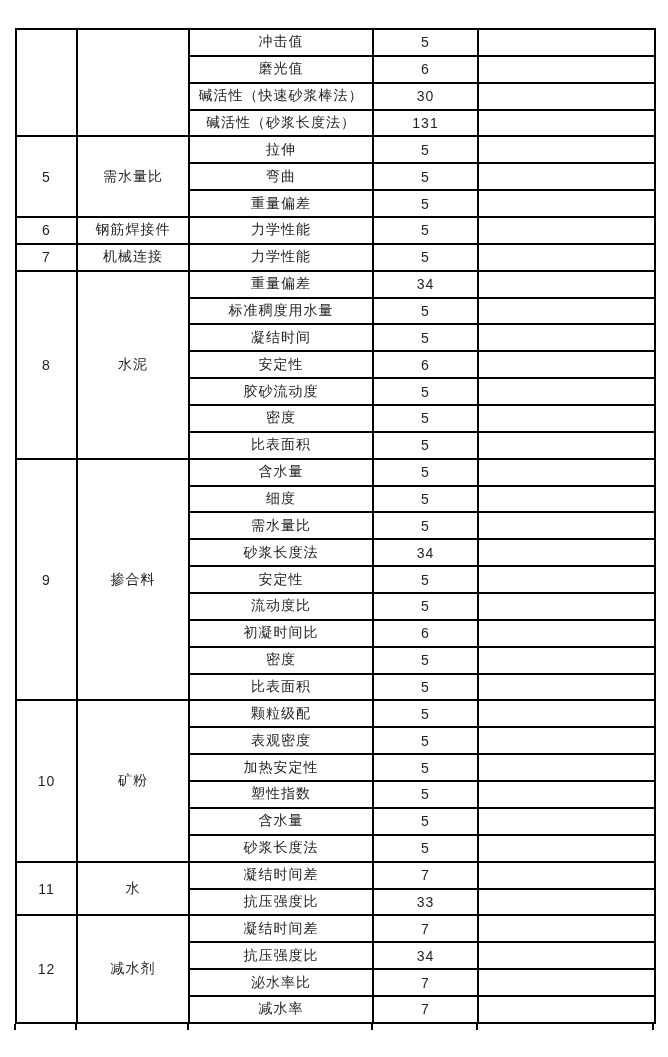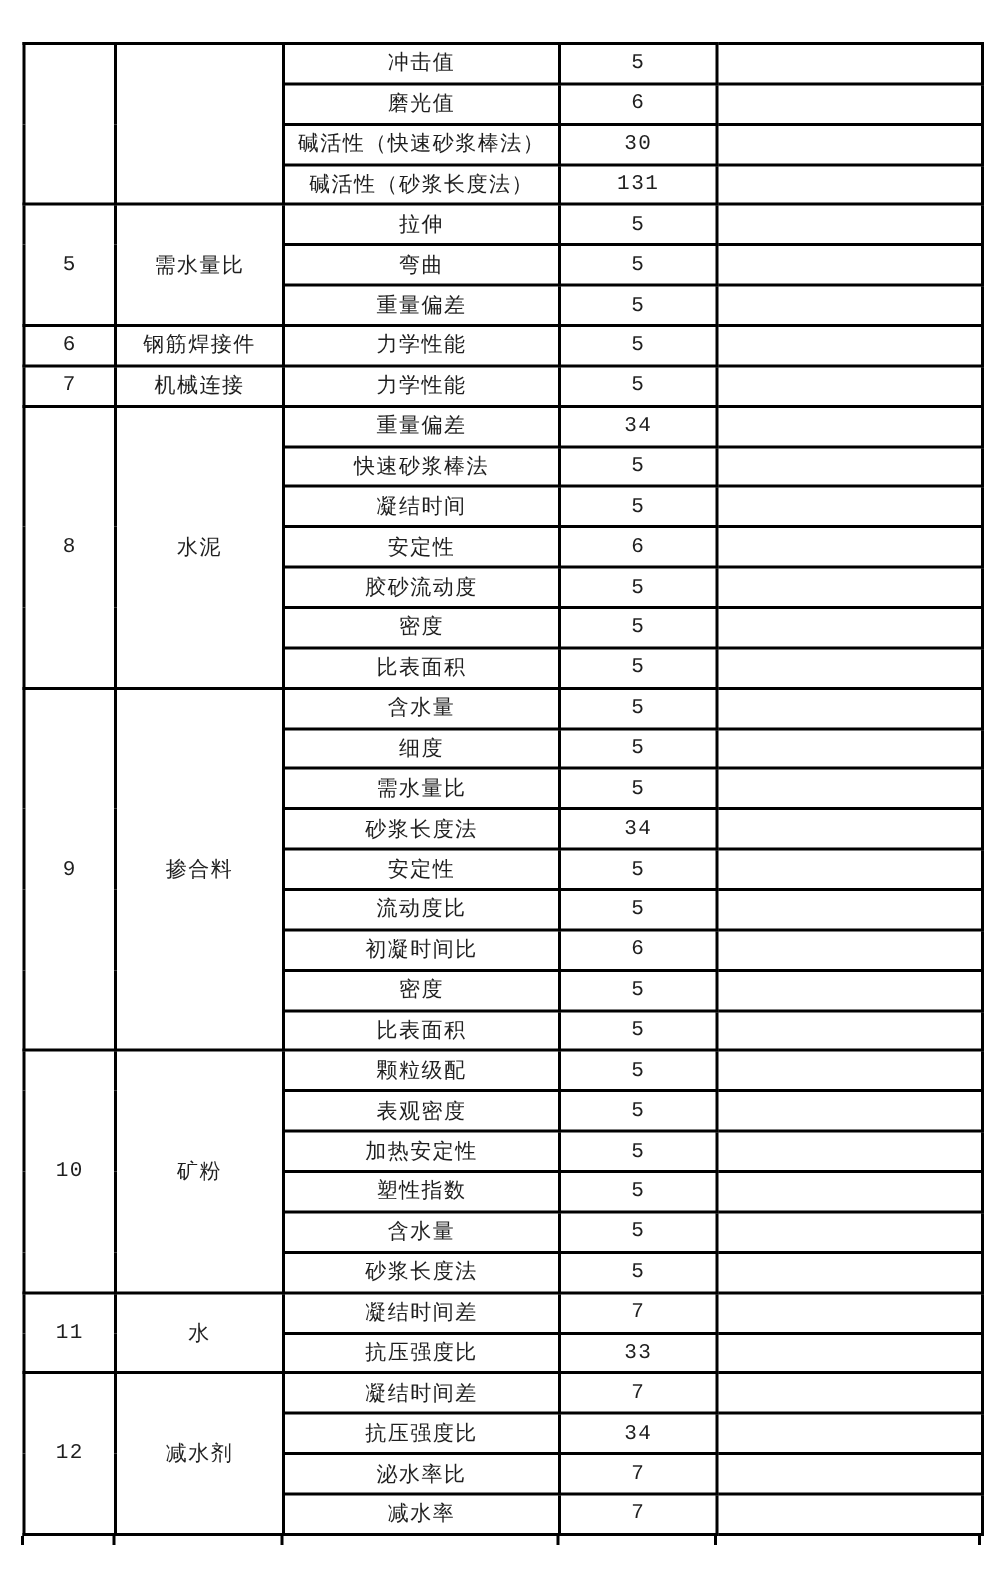--- a/index.html
+++ b/index.html
@@ -5,21 +5,21 @@
   html, body {
     margin: 0;
     padding: 0;
     background: #ffffff;
   }
   .page {
     position: relative;
     width: 656px;
     height: 1057px;
     background: #ffffff;
-    font-family: Liberation Mono, monospace;
+    font-family: Liberation Sans, sans-serif;
     color: #1f1f1f;
     overflow: hidden;
   }
   table.qc-table {
     position: absolute;
     left: 15px;
     top: 28px;
     width: 639px;
     height: 996px;
     border-collapse: collapse;
@@ -118,21 +118,21 @@
           <td class="cell-remark"></td>
         </tr>
         <tr>
           <td class="cell-no" rowspan="7">8</td>
           <td class="cell-category" rowspan="7">水泥</td>
           <td class="cell-test">重量偏差</td>
           <td class="cell-count">34</td>
           <td class="cell-remark"></td>
         </tr>
         <tr>
-          <td class="cell-test">快速砂浆棒法</td>
+          <td class="cell-test">标准稠度用水量</td>
           <td class="cell-count">5</td>
           <td class="cell-remark"></td>
         </tr>
         <tr>
           <td class="cell-test">凝结时间</td>
           <td class="cell-count">5</td>
           <td class="cell-remark"></td>
         </tr>
         <tr>
           <td class="cell-test">安定性</td>

